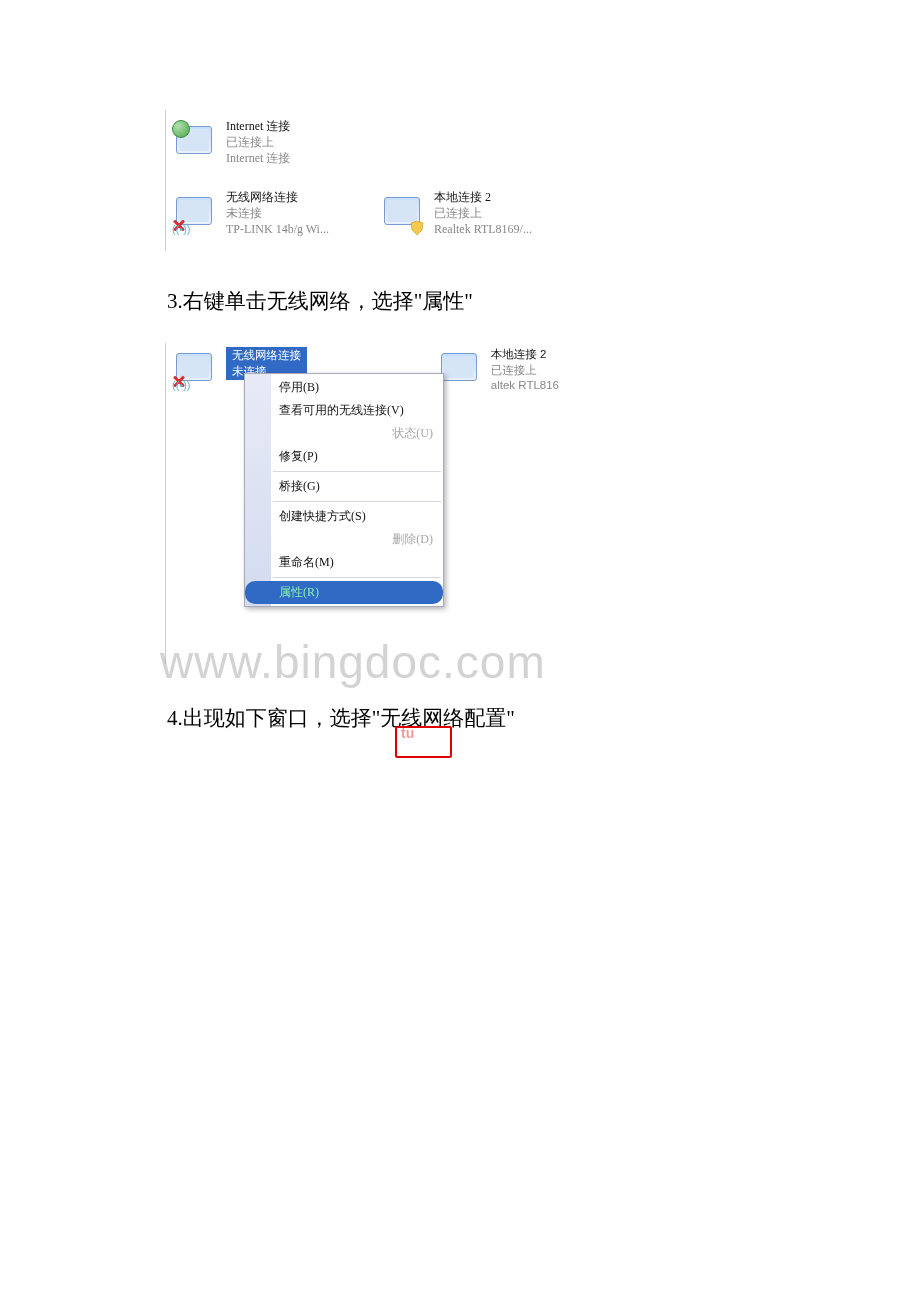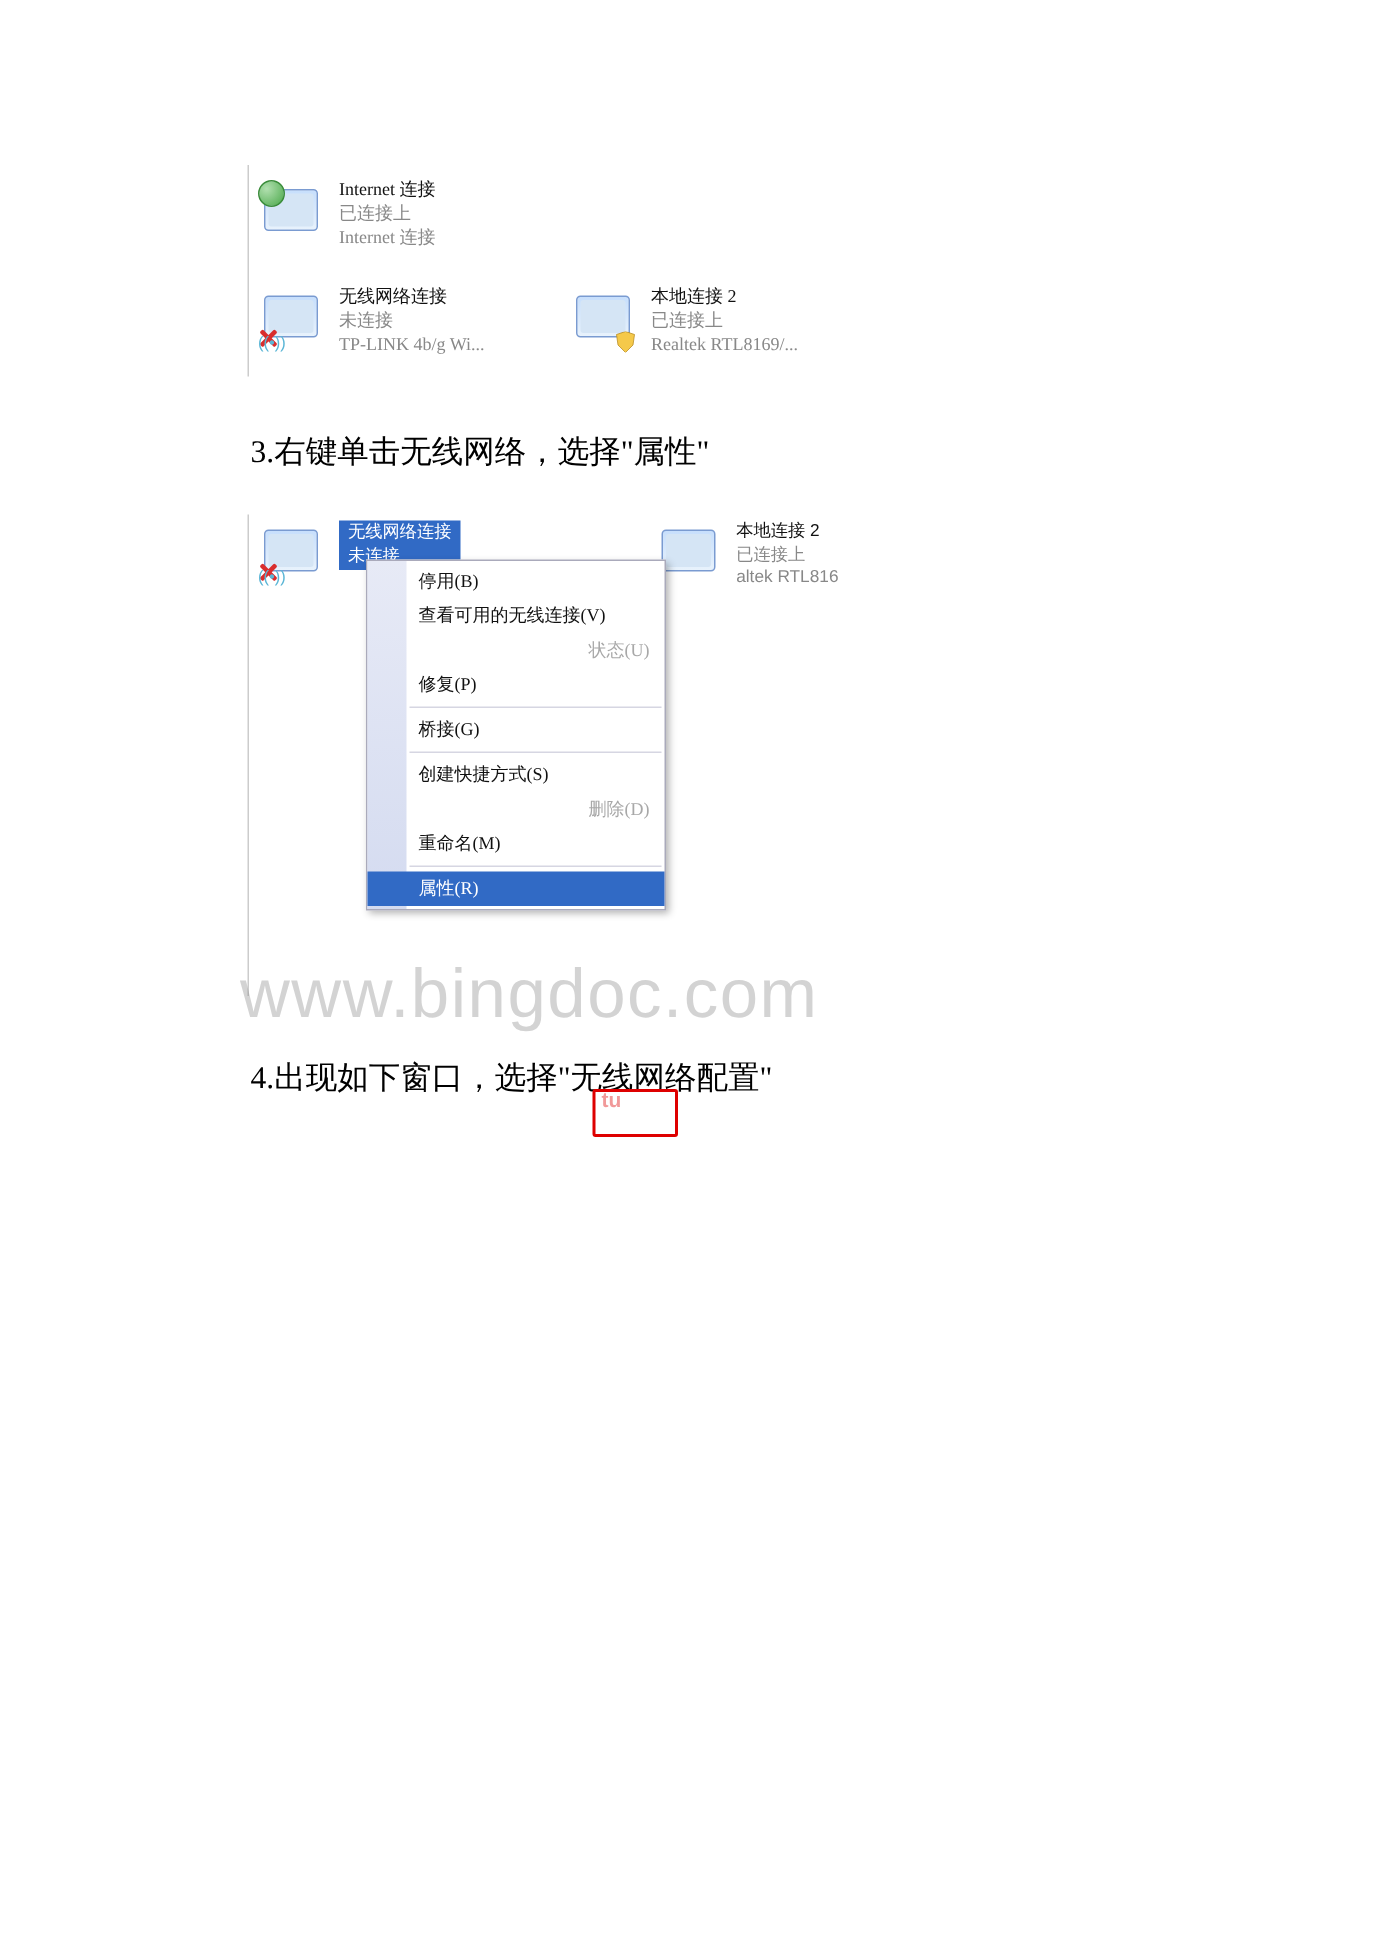--- a/index.html
+++ b/index.html
@@ -170,21 +170,21 @@
       position: relative;
       padding: 2px 0;
     }
     .menu-item {
       font-size: 12px;
       font-family: Liberation Serif, serif;
       color: #111;
       padding: 3px 10px 3px 34px;
     }
     .menu-item.disabled { color: #a8a8a8; text-align: right; }
-    .menu-item.selected { background: #316ac5; color: #ffffff; }
+    .menu-item.selected { background: #316ac5; color: #86efac; border-radius: 10px; }
     .menu-sep {
       height: 1px;
       background: #d6d6e2;
       margin: 3px 2px 3px 28px;
     }
     .watermark {
       position: absolute;
       top: 635px;
       left: 160px;
       font-size: 46px;
@@ -249,21 +249,21 @@
         <div class="conn-icon">
           <div class="monitor-base">
               <div class="monitor-screen"></div>
             </div>
           <div class="cross-badge"></div>
           <div class="wifi-badge">((•))</div>
         </div>
         <div class="conn-text">
           <div class="conn-title">无线网络连接</div>
           <div class="conn-status">未连接</div>
-          <div class="conn-desc">TP-LINK 4b/g Wi...</div>
+          <div class="conn-desc">TP-LINK 14b/g Wi...</div>
         </div>
       </div>
 
       <div class="conn-item">
         <div class="conn-icon">
           <div class="monitor-base">
               <div class="monitor-screen"></div>
             </div>
           <div class="shield-badge">
             <svg viewBox="0 0 14 14">

